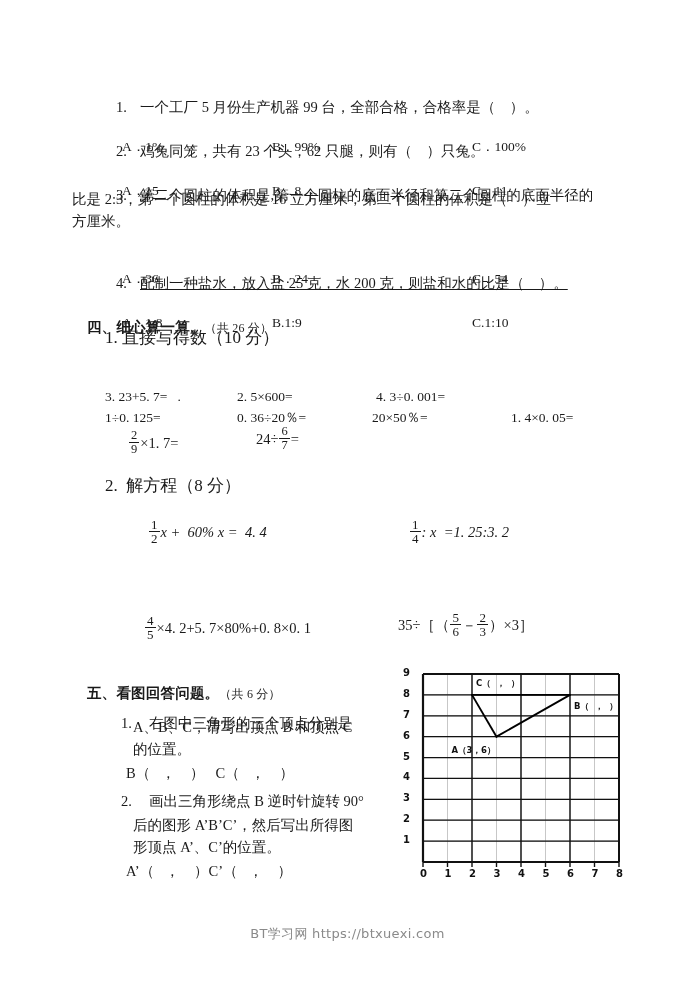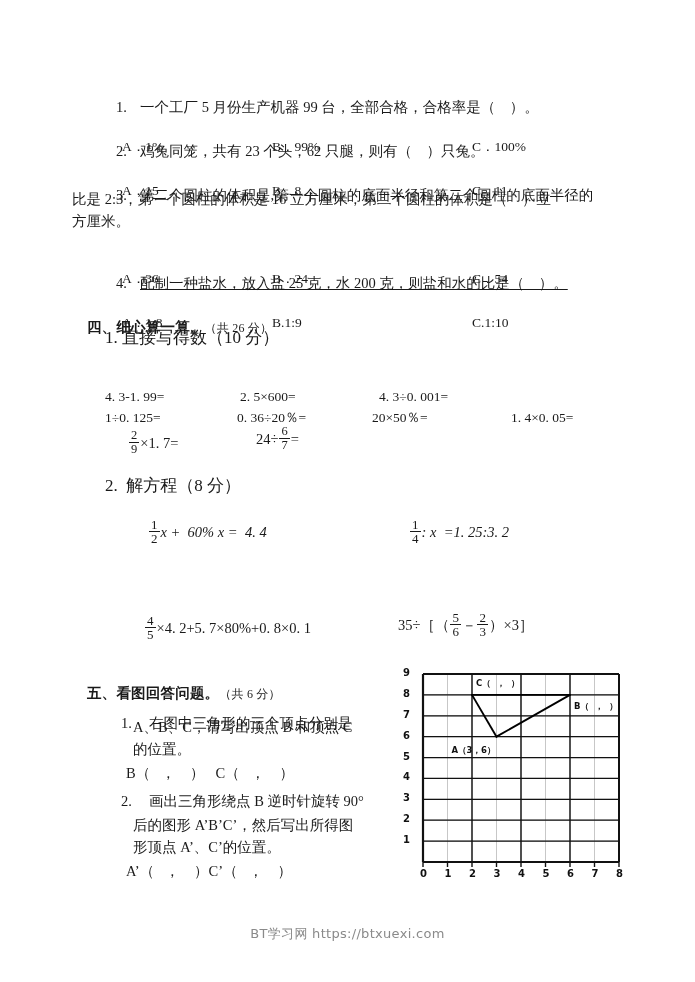--- a/index.html
+++ b/index.html
@@ -165,21 +165,21 @@
   </div>
 
   <div class="abs sec-head" style="left:66px; top:302px;">
     <span>四、细心算一算。</span><span class="pts">（共 26 分）</span>
   </div>
 
   <div class="abs sub-line" style="left:105px; top:327px;">1. 直接写得数（10 分）</div>
 
   <div class="abs" style="left:105px; top:350px; width:520px;">
     <div class="opt-row" style="font-size:13.5px;">
-      <span style="width:135px;">4. 3-1. 99=</span>
+      <span style="width:132px;">3. 23+5. 7=   .</span>
       <span style="width:139px;">2. 5×600=</span>
       <span>4. 3÷0. 001=</span>
     </div>
   </div>
   <div class="abs" style="left:105px; top:371px; width:520px;">
     <div class="opt-row" style="font-size:13.5px;">
       <span style="width:132px;">1÷0. 125=</span>
       <span style="width:135px;">0. 36÷20％=</span>
       <span style="width:139px;">20×50％=</span>
       <span>1. 4×0. 05=</span>

